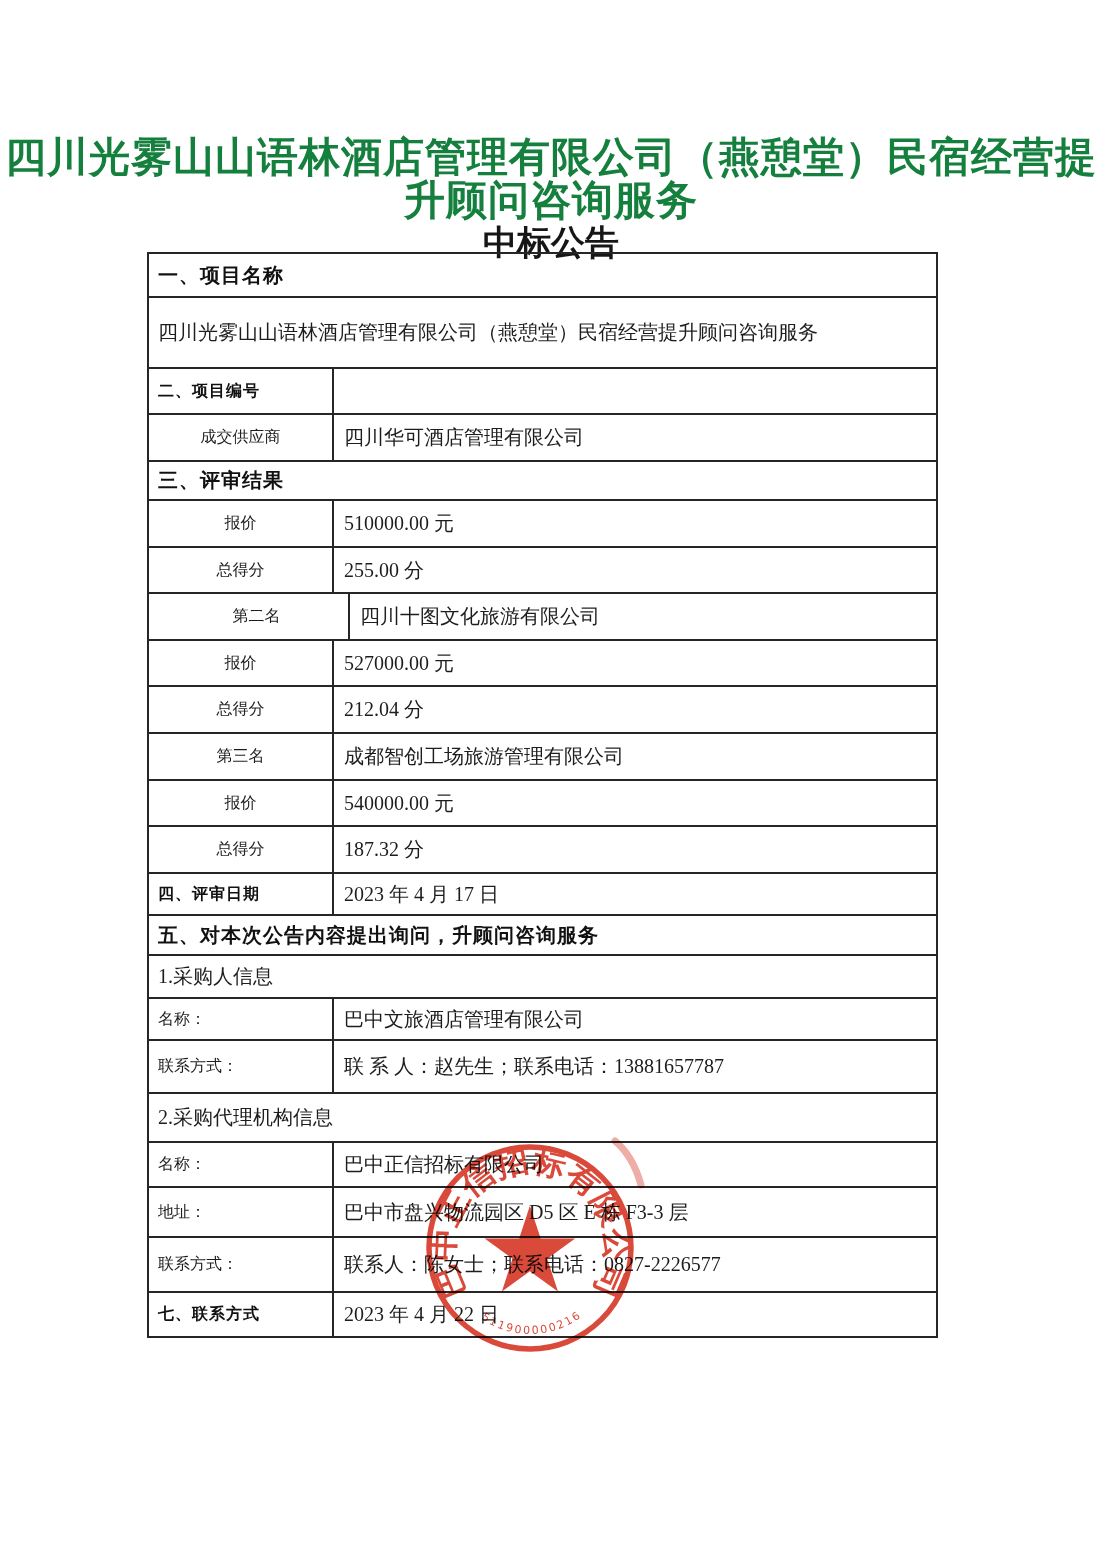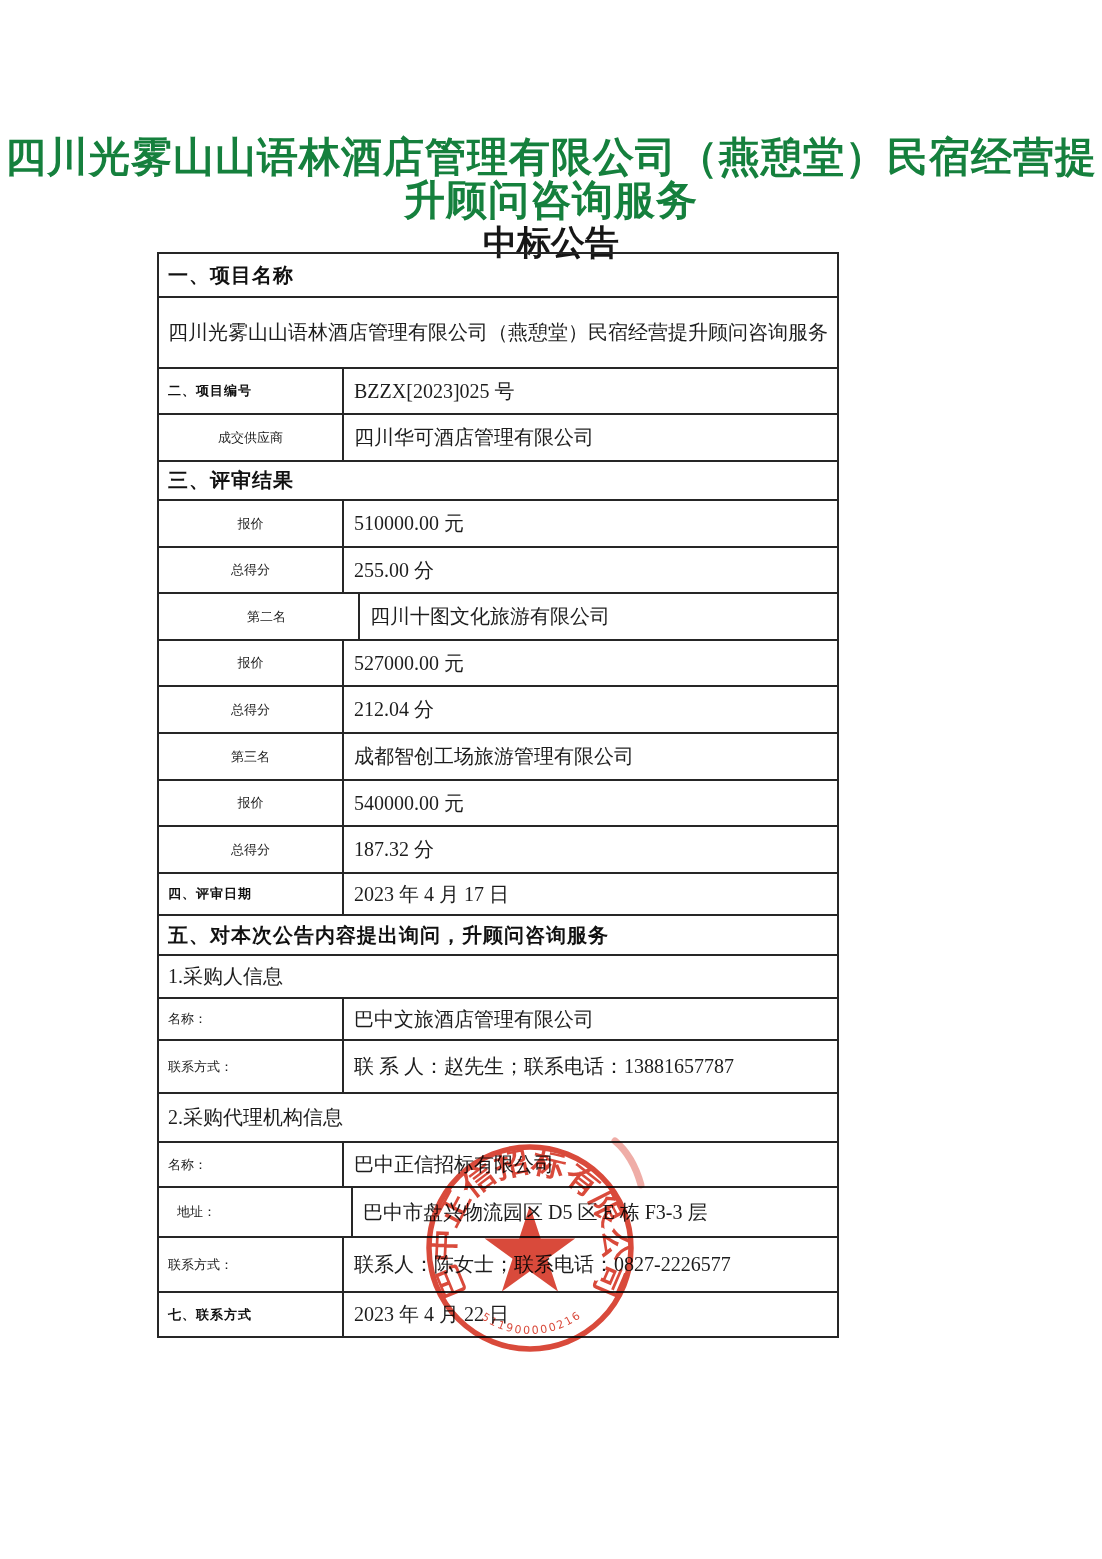--- a/index.html
+++ b/index.html
@@ -29,36 +29,36 @@
   .subtitle {
     font-family: "Liberation Sans", sans-serif;
     font-weight: 700;
     font-size: 34px;
     line-height: 36px;
     margin-top: 2px;
     color: #161616;
   }
   .tbl {
     position: absolute;
-    left: 157px;
+    left: 147px;
     top: 252px;
-    width: 682px;
+    width: 791px;
     border: 2px solid #262626;
     background: transparent;
   }
   .row { display: flex; border-top: 2px solid #262626; }
   .row:first-child { border-top: none; }
   .cell-label {
     width: 185px;
     flex: 0 0 185px;
     border-right: 2px solid #262626;
     display: flex;
     align-items: center;
     padding: 0 9px;
-    font-size: 13px;
+    font-size: 16px;
   }
   .cell-label.center { justify-content: center; padding: 0 4px; }
   .cell-value {
     flex: 1;
     display: flex;
     align-items: center;
     padding: 0 10px;
     font-size: 20px;
   }
   .cell-span {
@@ -96,21 +96,20 @@
 
 <div class="tbl" id="announcement-table">
     <div class="row" style="height: 42px;">
       <div class="cell-span bold-hdr">一、项目名称</div>
     </div>
     <div class="row" style="height: 71px;">
       <div class="cell-span">四川光雾山山语林酒店管理有限公司（燕憩堂）民宿经营提升顾问咨询服务</div>
     </div>
     <div class="row" style="height: 46px;">
       <div class="cell-label bold-hdr">二、项目编号</div>
-      <div class="cell-value">BZZX[2023]025 号</div>
     </div>
     <div class="row" style="height: 47px;">
       <div class="cell-label center">成交供应商</div>
       <div class="cell-value">四川华可酒店管理有限公司</div>
     </div>
     <div class="row" style="height: 39px;">
       <div class="cell-span bold-hdr">三、评审结果</div>
     </div>
     <div class="row" style="height: 47px;">
       <div class="cell-label center">报价</div>
@@ -162,21 +161,21 @@
       <div class="cell-label">联系方式：</div>
       <div class="cell-value">联 系 人：赵先生；联系电话：13881657787</div>
     </div>
     <div class="row" style="height: 49px;">
       <div class="cell-span">2.采购代理机构信息</div>
     </div>
     <div class="row" style="height: 45px;">
       <div class="cell-label">名称：</div>
       <div class="cell-value">巴中正信招标有限公司</div>
     </div>
-    <div class="row" style="height: 50px; padding-left: 9px;">
+    <div class="row" style="height: 50px;">
       <div class="cell-label">地址：</div>
       <div class="cell-value">巴中市盘兴物流园区 D5 区 E 栋 F3-3 层</div>
     </div>
     <div class="row" style="height: 55px;">
       <div class="cell-label">联系方式：</div>
       <div class="cell-value">联系人：陈女士；联系电话：0827-2226577</div>
     </div>
     <div class="row" style="height: 45px;">
       <div class="cell-label bold-hdr">七、联系方式</div>
       <div class="cell-value">2023 年 4 月 22 日</div>

